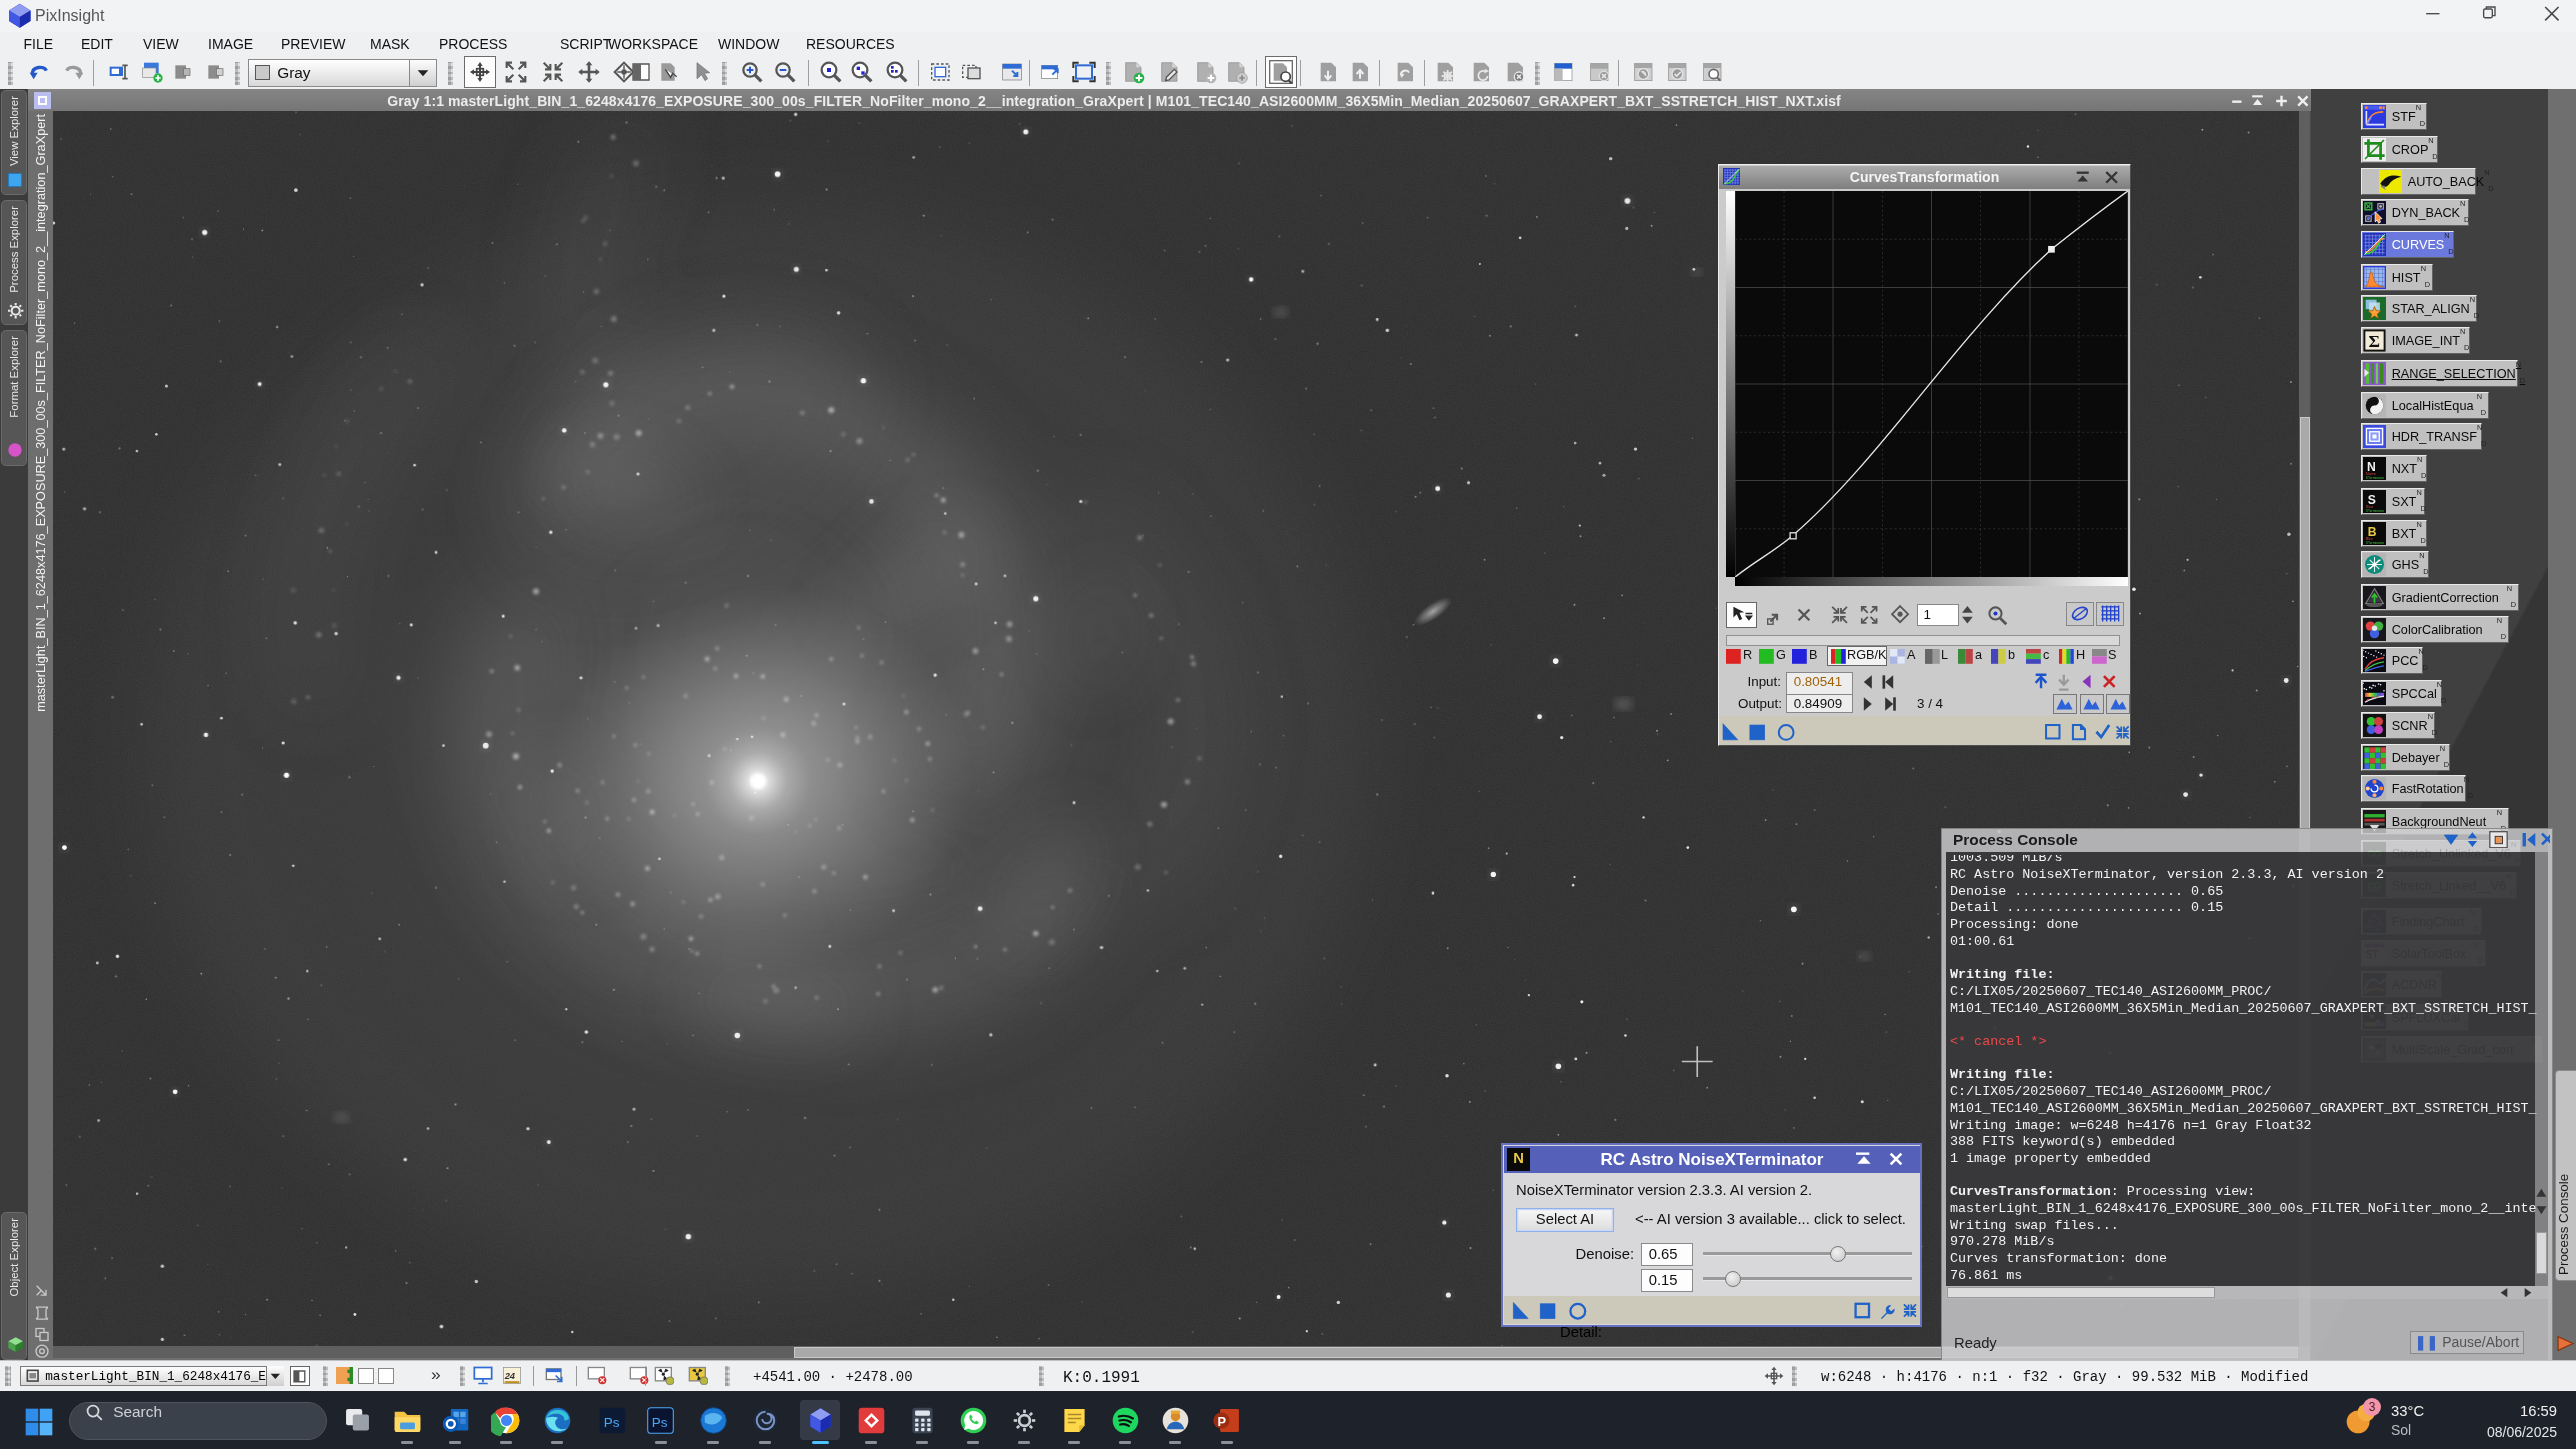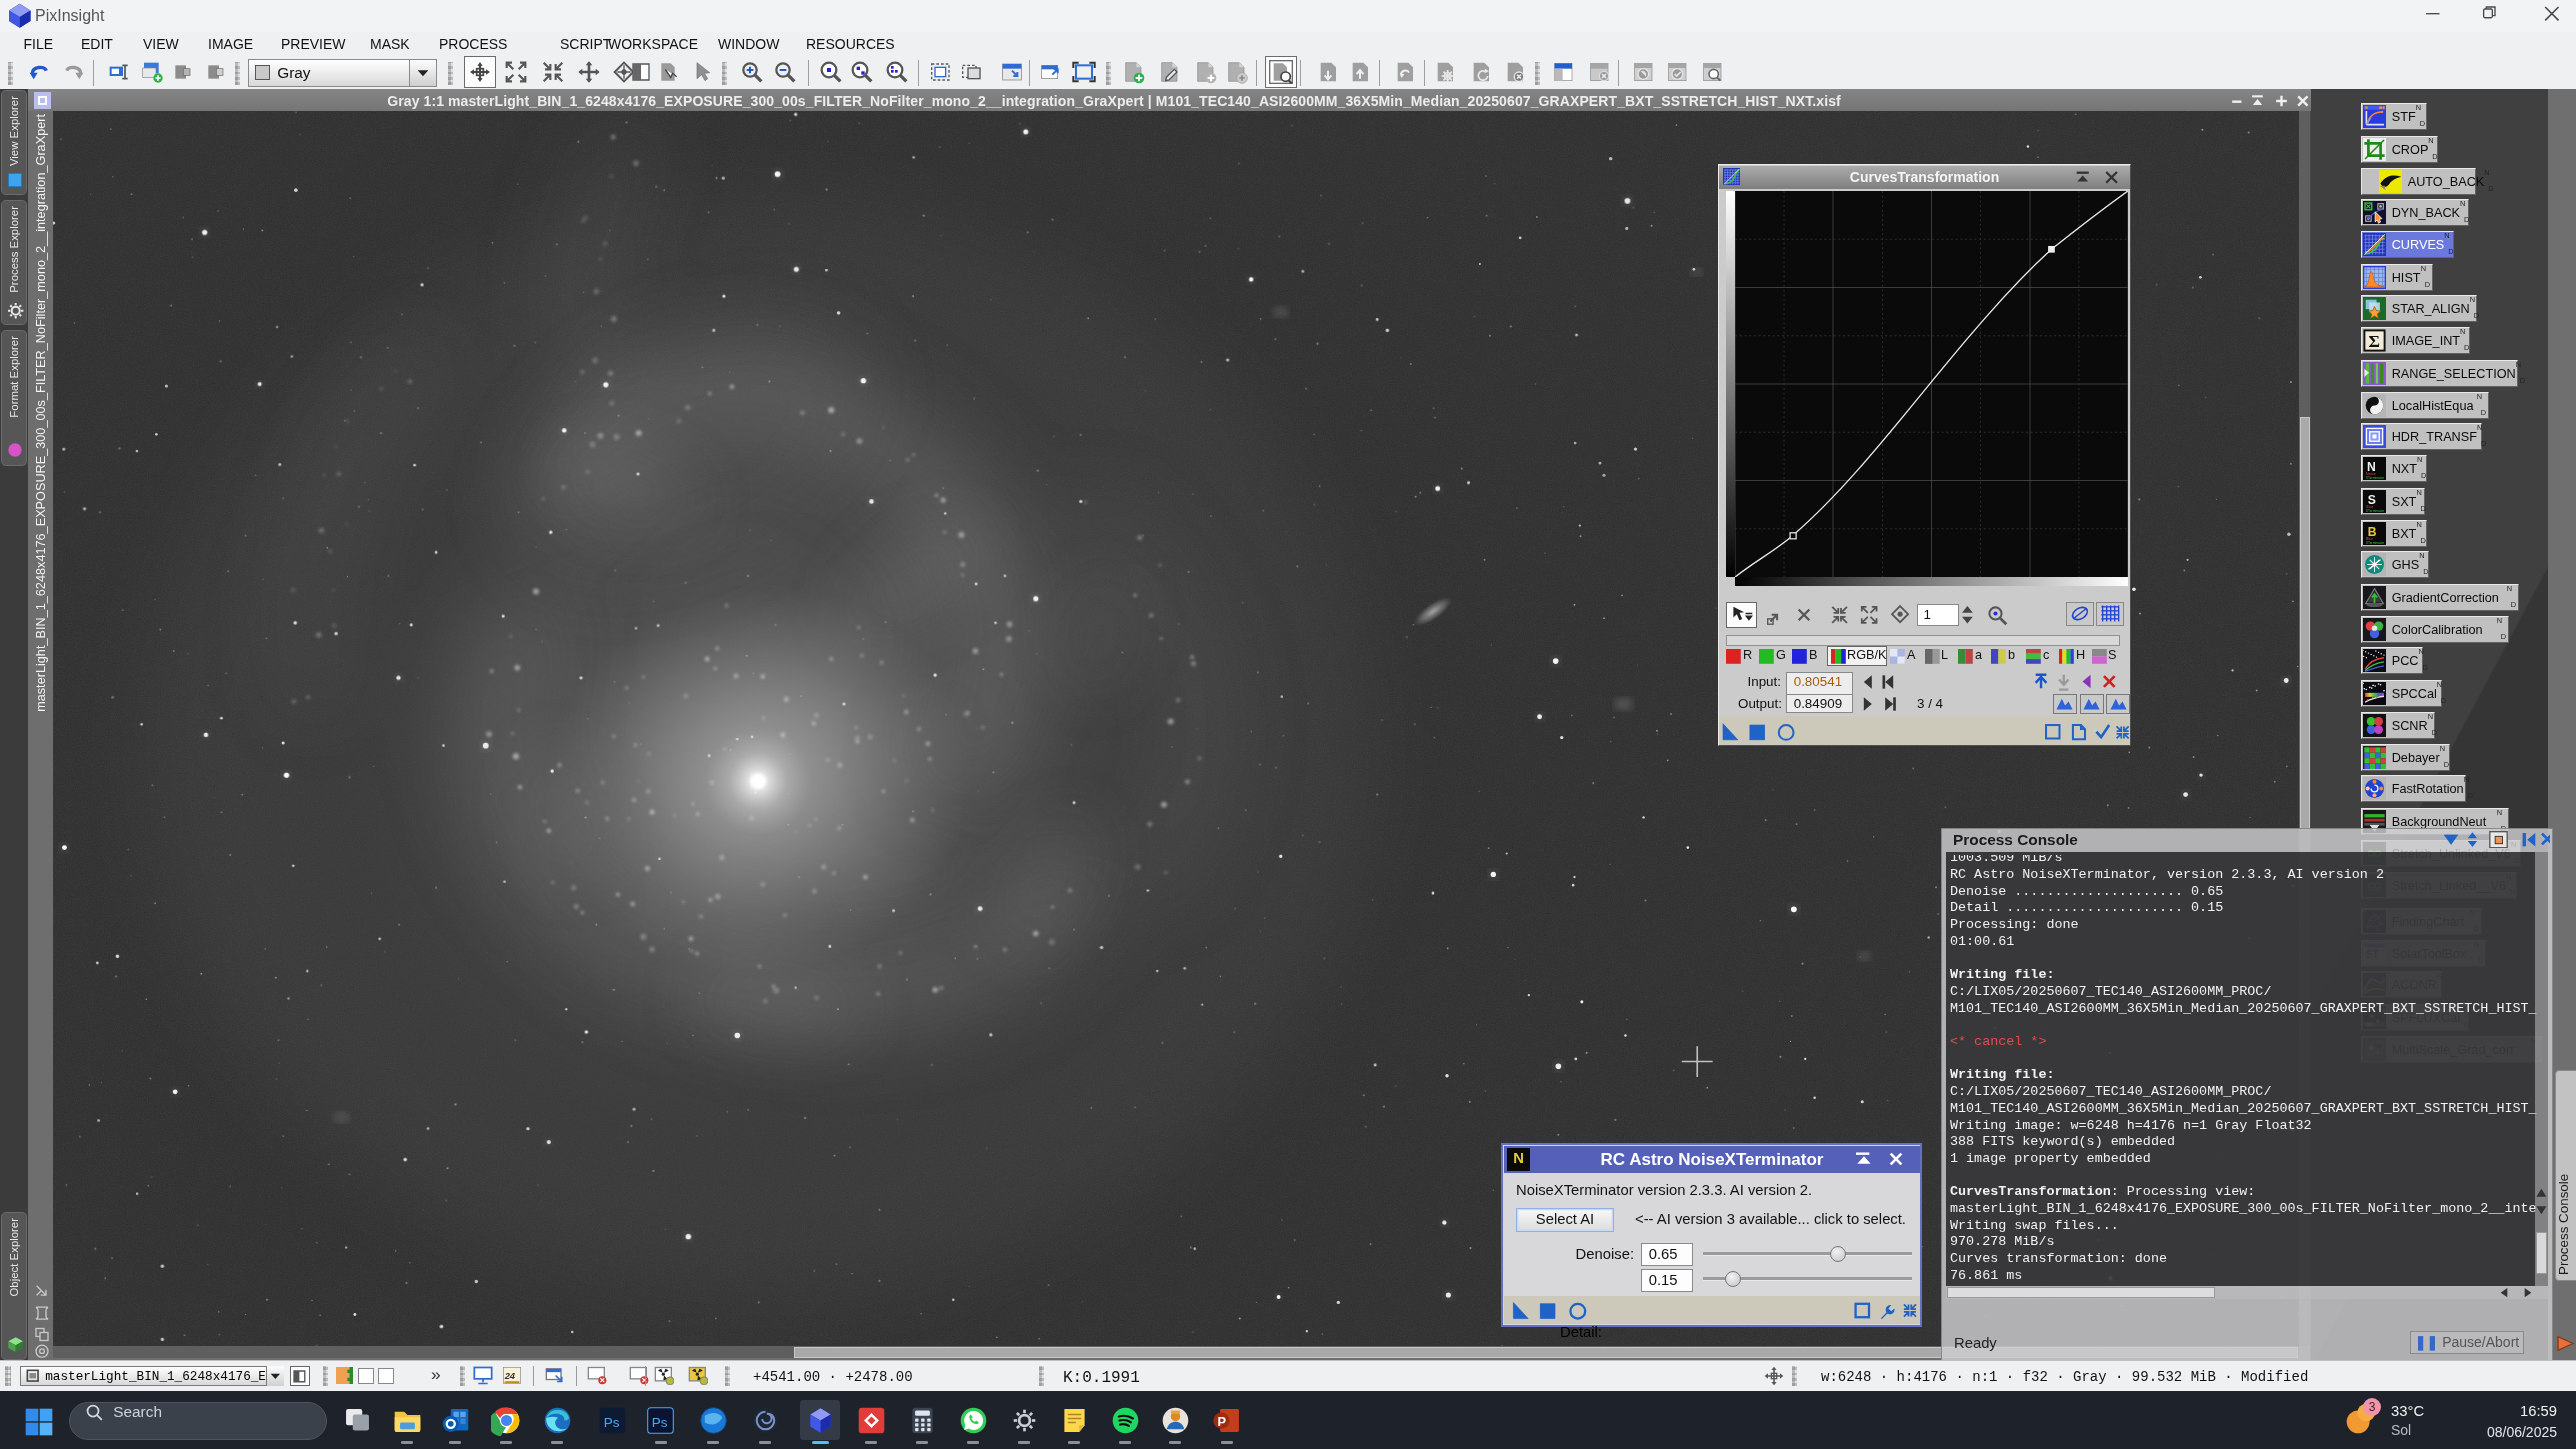--- a/index.html
+++ b/index.html
@@ -1571,21 +1571,21 @@
         <rect width="34" height="34" fill="#f2ead8"></rect>
         <rect x="2" y="2" width="30" height="30" fill="none" stroke="#111" stroke-width="3"></rect>
         <text x="8" y="27" font-size="26" font-weight="bold" fill="#111" font-family="Liberation Serif">Σ</text>
       </svg>
       <span class="plab">IMAGE_INT</span>
       <span class="pnd" style="margin-left:auto">
         <span>N</span>
         <span>D</span>
       </span>
     </div>
-<div class="pbtn" style="top:360px;width:157px;">
+<div class="pbtn" style="top:360px;width:157px;text-decoration:underline;">
       <svg class="pic" viewBox="0 0 34 34">
         <rect width="34" height="34" fill="#8a5acA"></rect>
         <rect x="4" y="2" width="5" height="30" fill="#50c030"></rect>
         <rect x="12" y="2" width="4" height="30" fill="#409020"></rect>
         <rect x="19" y="2" width="3" height="30" fill="#70d050"></rect>
         <rect x="25" y="2" width="5" height="30" fill="#3a8a1a"></rect>
         <polygon points="2,10 9,16 2,22" fill="#e8e8e8"></polygon>
       </svg>
       <span class="plab">RANGE_SELECTION</span>
       <span class="pnd" style="margin-left:auto">

